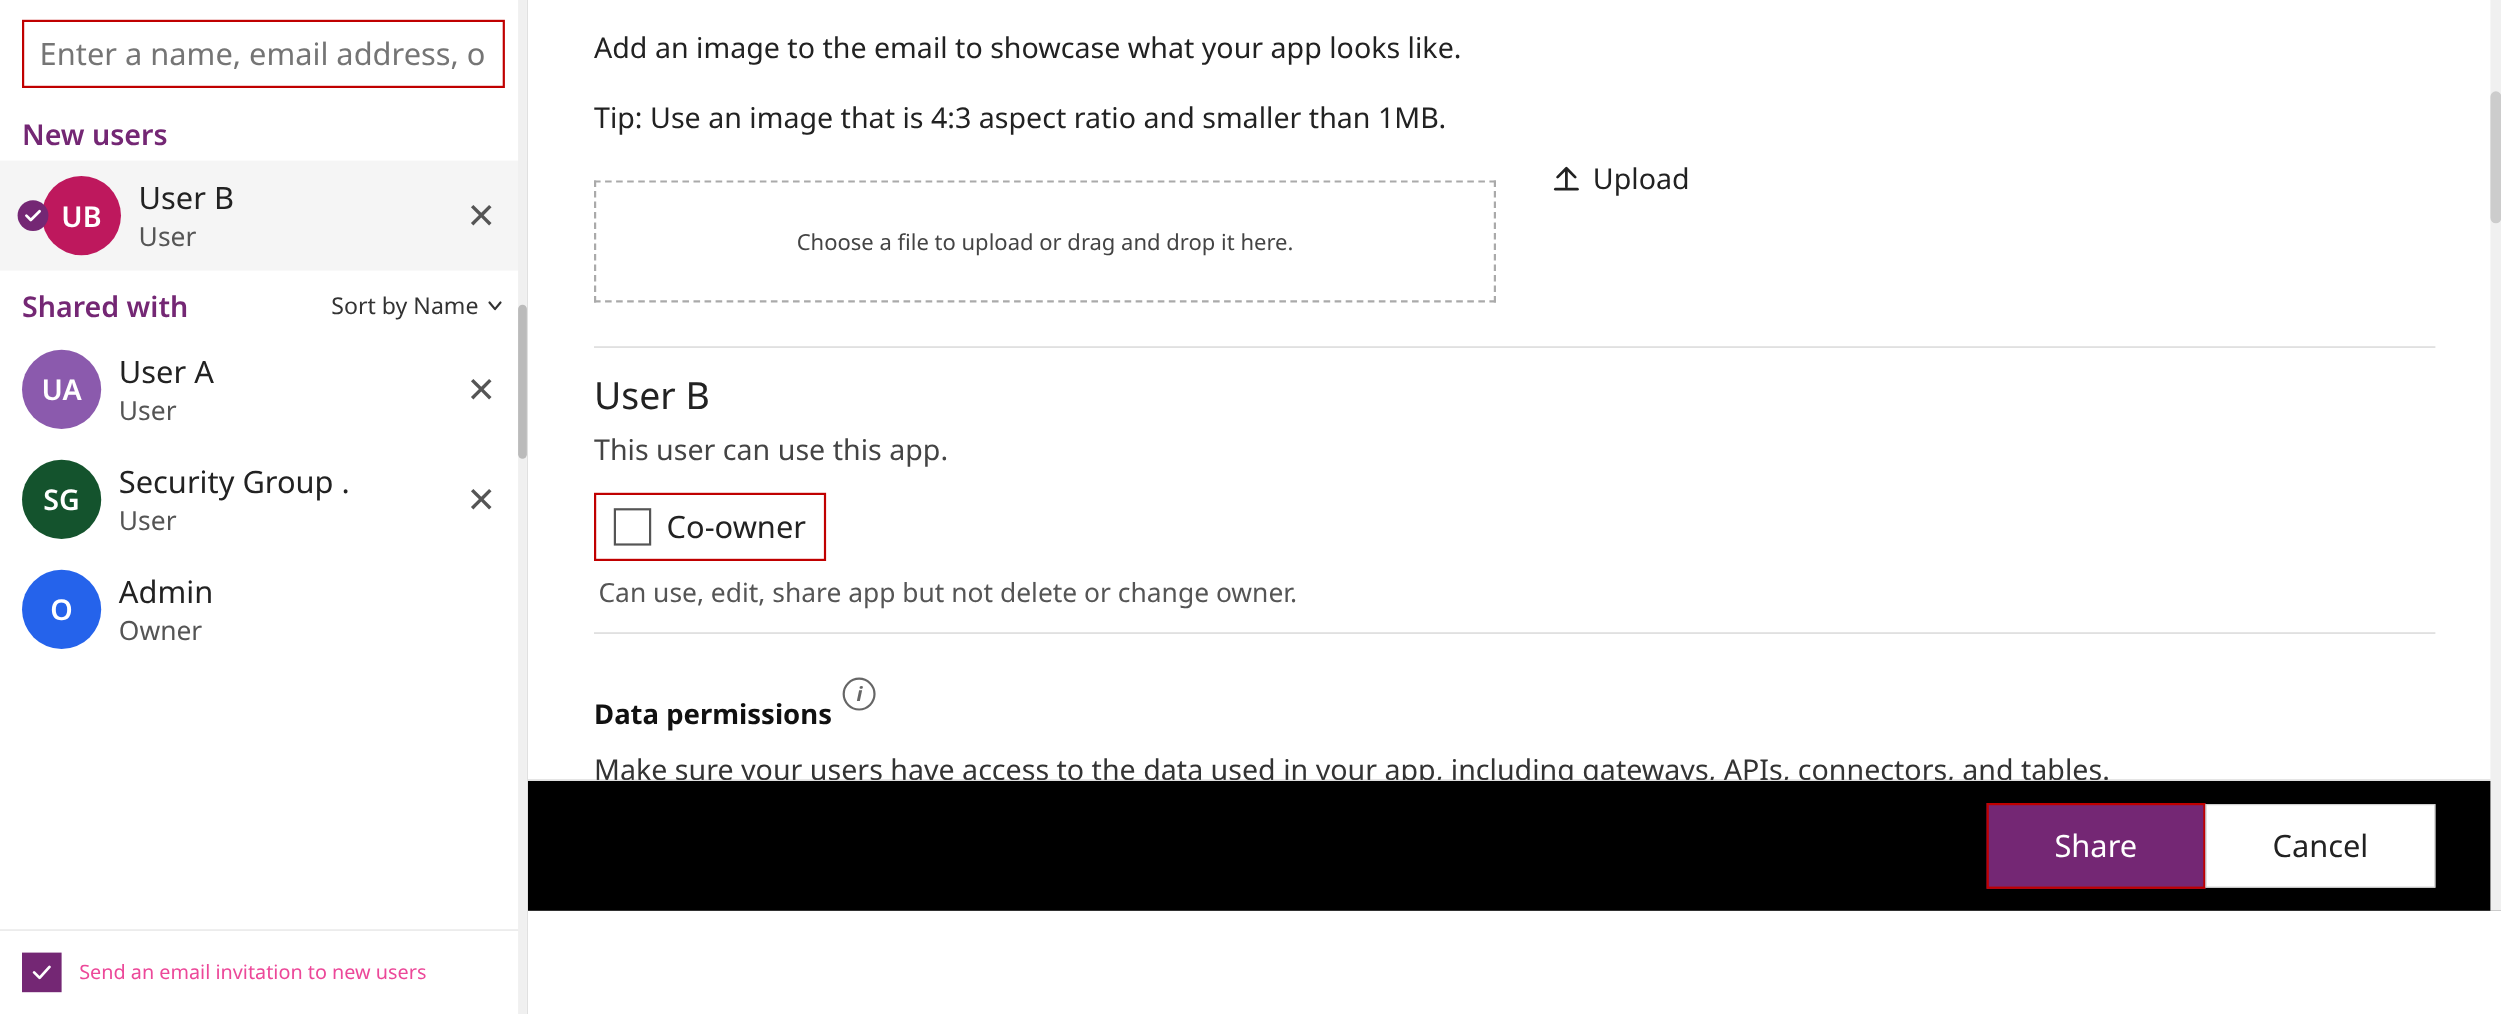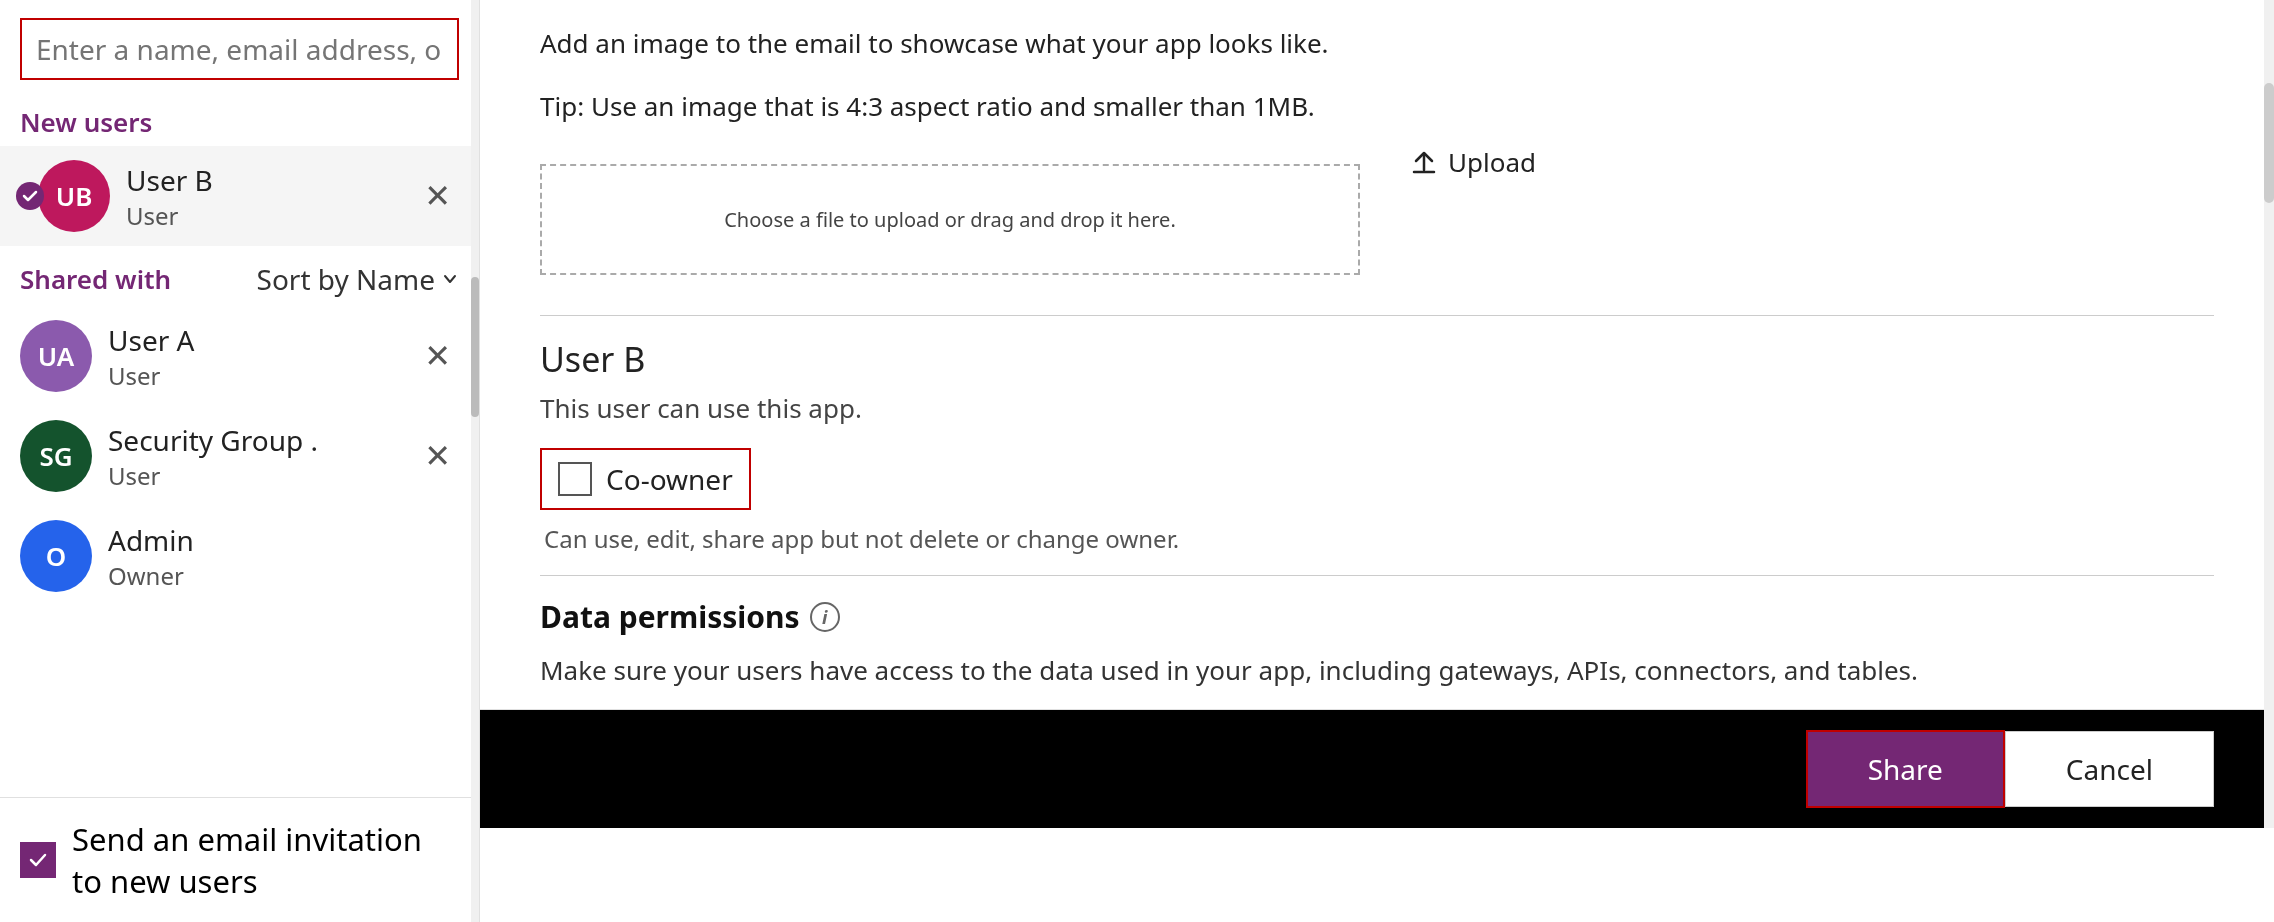--- a/index.html
+++ b/index.html
@@ -126,21 +126,21 @@
       padding: 14px 20px 8px 20px;
     }
 
     .shared-with-label {
       font-size: 26px;
       color: #742774;
       font-weight: 600;
     }
 
     .sort-by {
-      font-size: 28px;
+      font-size: 21px;
       color: #333;
       display: flex;
       align-items: center;
       gap: 6px;
       cursor: pointer;
     }
 
     .sort-by svg {
       width: 18px;
       height: 18px;
@@ -179,22 +179,22 @@
       height: 36px;
       background: #742774;
       border: none;
       display: flex;
       align-items: center;
       justify-content: center;
       flex-shrink: 0;
     }
 
     .send-email-text {
-      font-size: 31px;
-      color: #000000;
+      font-size: 18px;
+      color: #ec4899;
     }
 
     
     .right-panel {
       flex: 1;
       height: 828px;
       display: flex;
       flex-direction: column;
       padding: 0 60px;
       overflow-y: auto;
@@ -285,23 +285,24 @@
     }
 
     .data-permissions-row {
       display: flex;
       align-items: center;
       gap: 10px;
       margin-bottom: 14px;
     }
 
     .data-permissions-title {
-      font-size: 30px;
+      font-size: 25px;
       font-weight: 700;
       color: #111;
+      margin-top: 36px;
     }
 
     .info-icon {
       width: 30px;
       height: 30px;
       border-radius: 50%;
       border: 2px solid #666;
       display: flex;
       align-items: center;
       justify-content: center;

